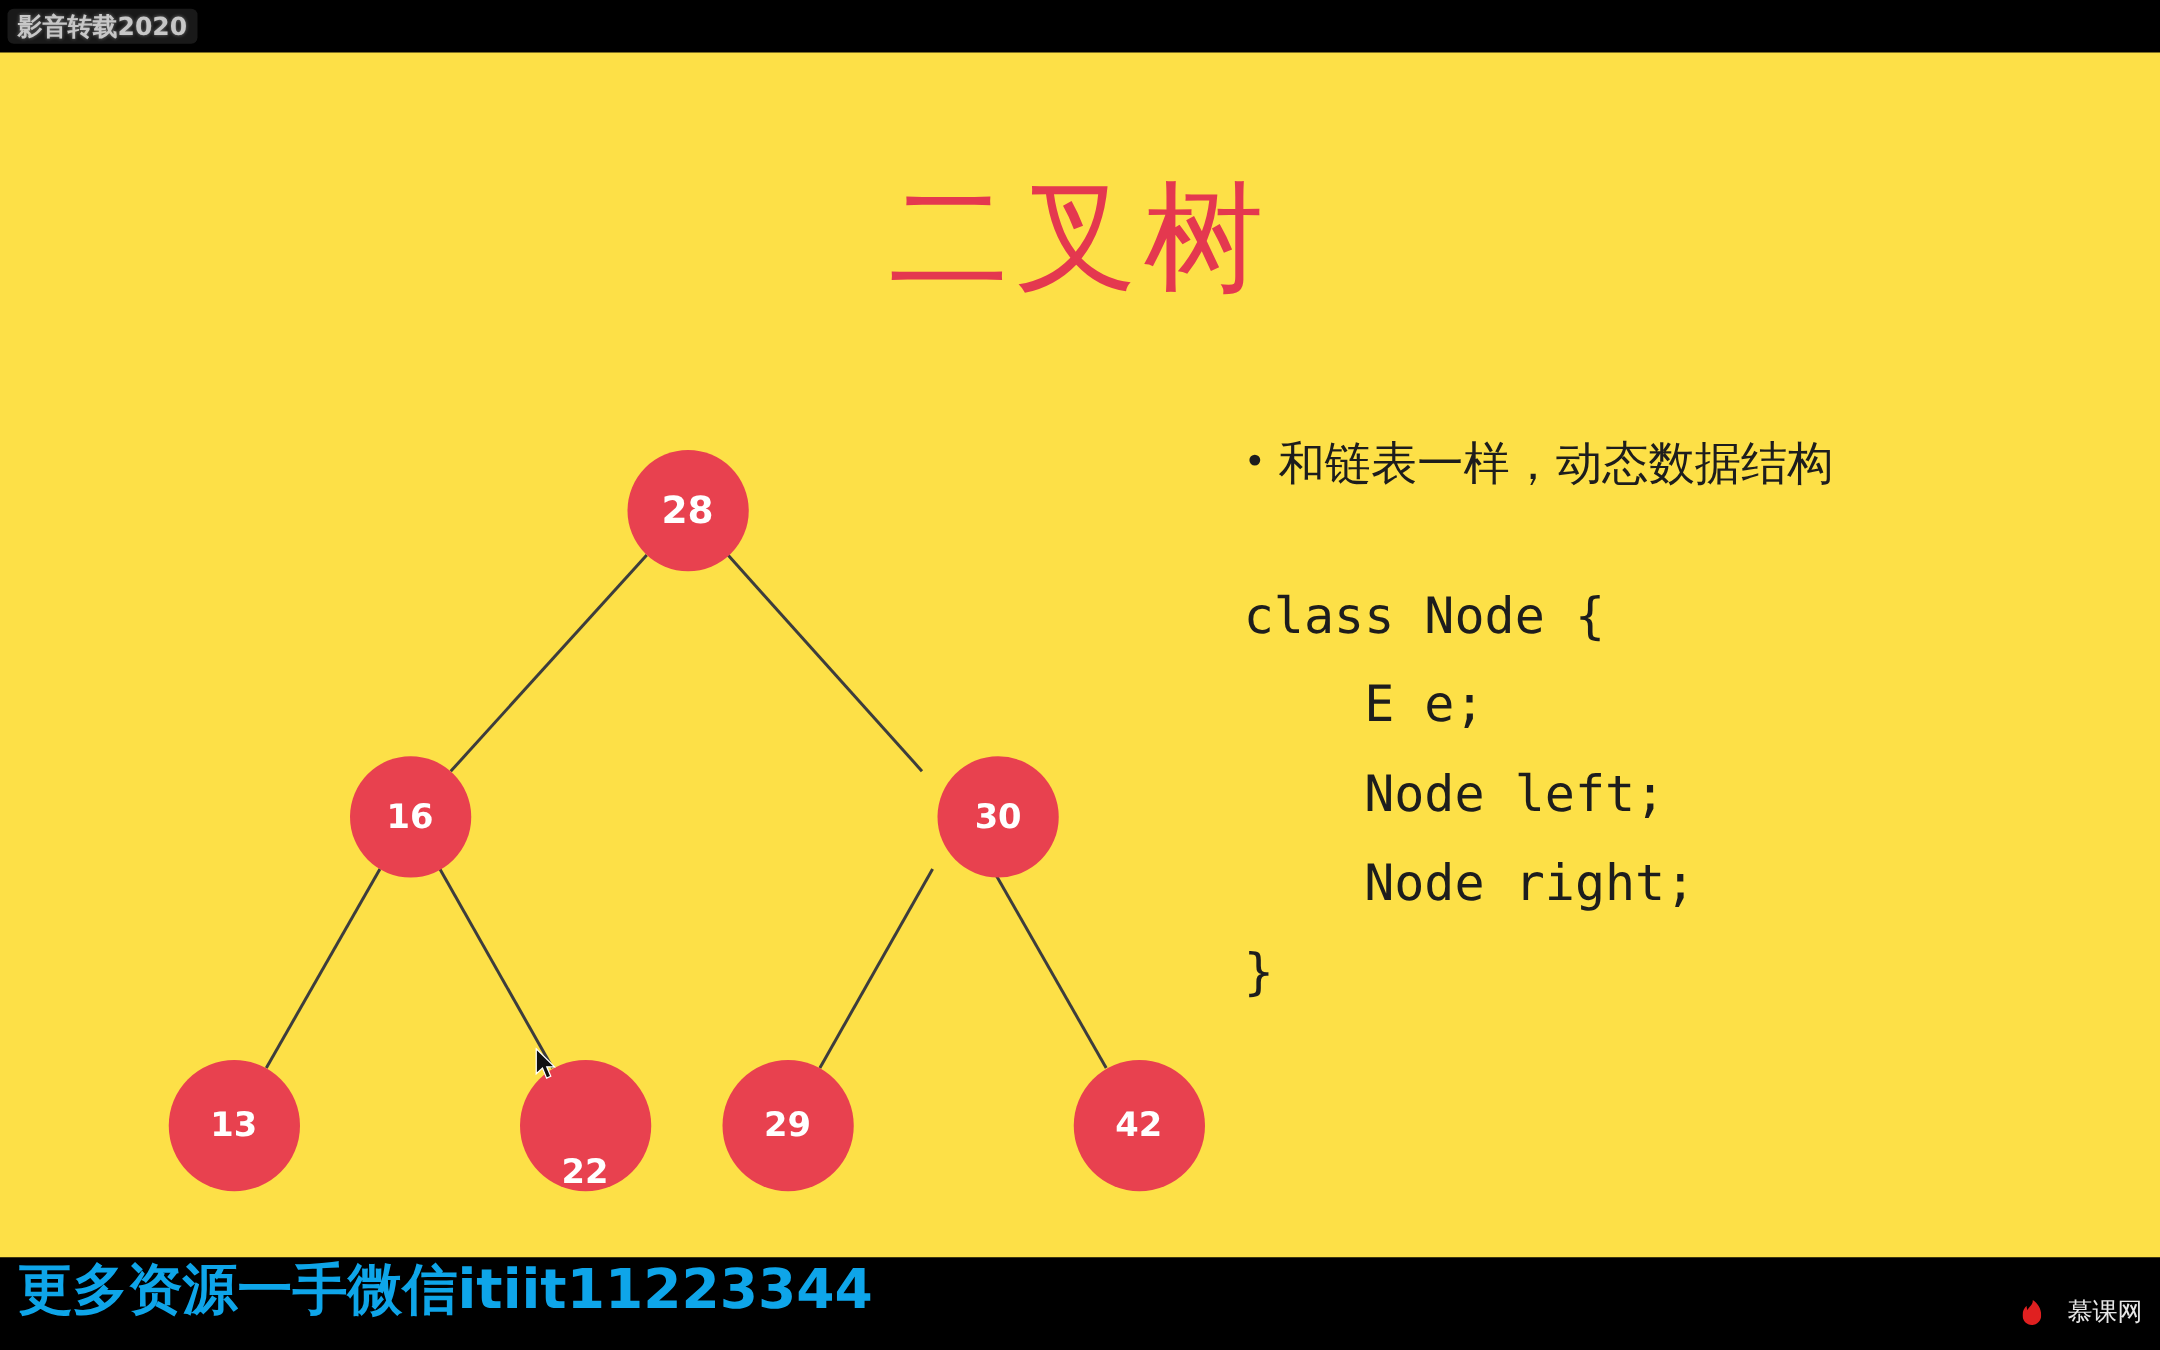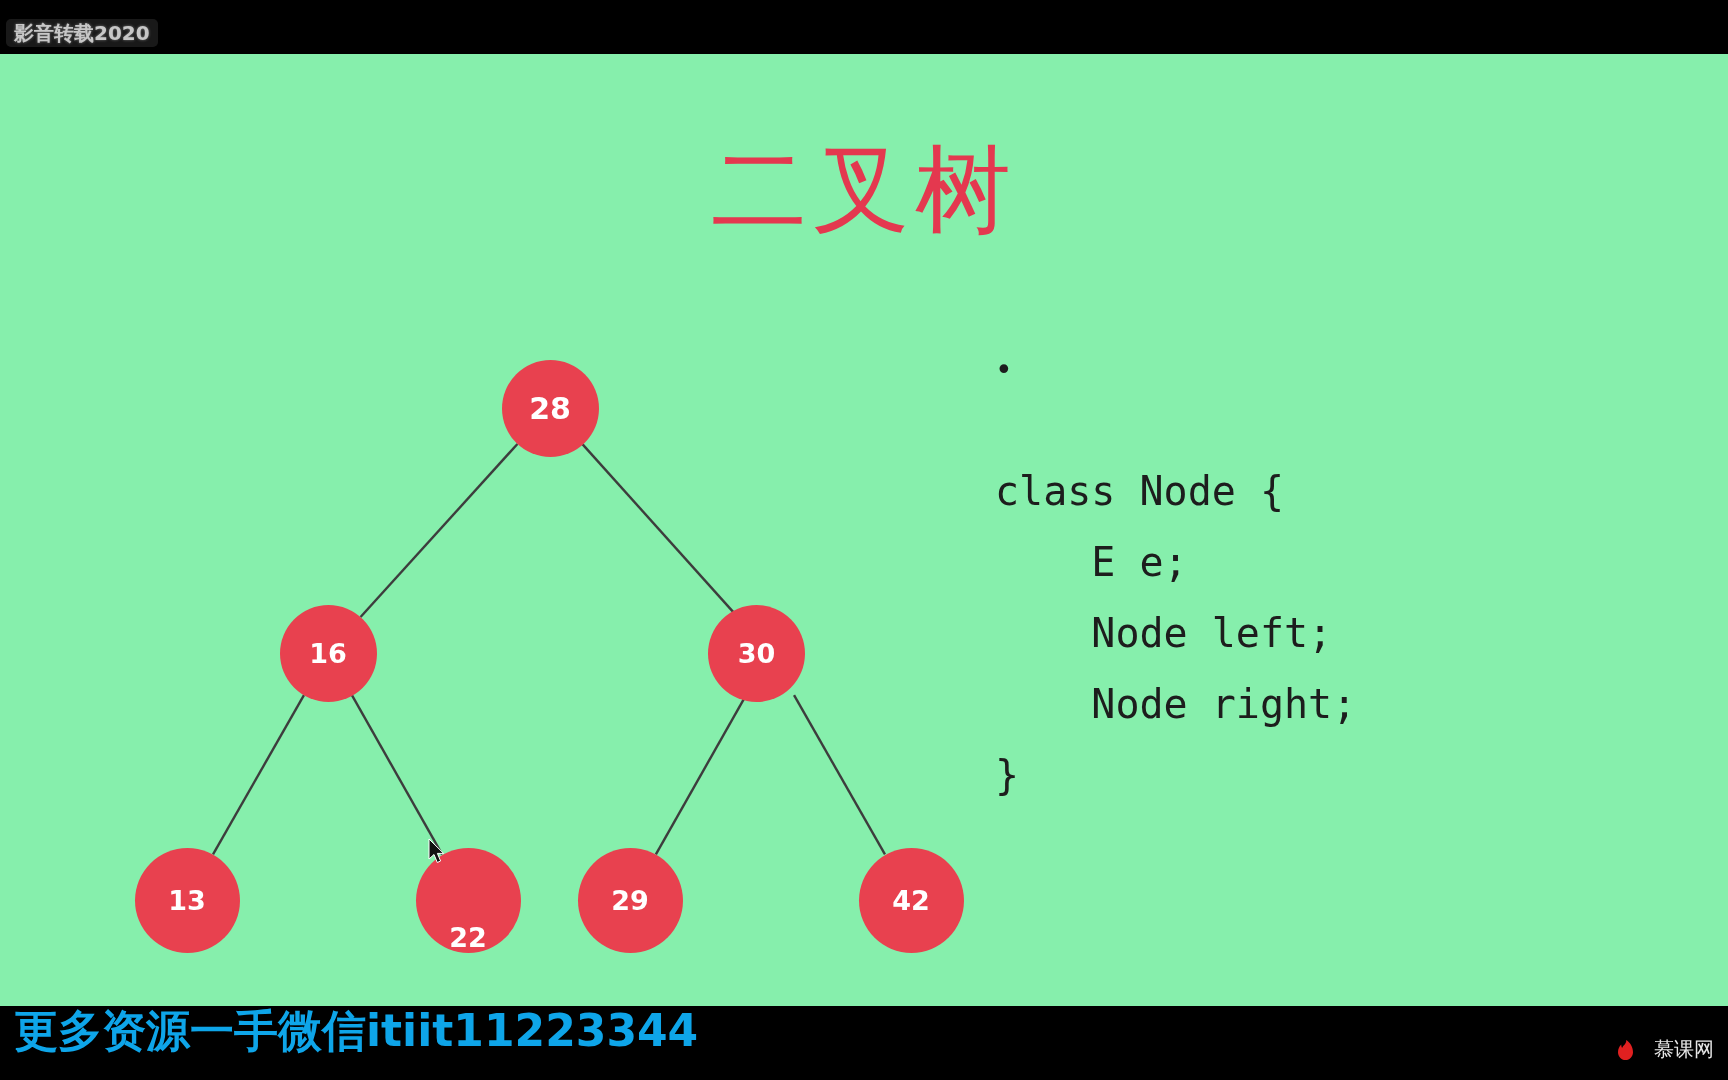--- a/index.html
+++ b/index.html
@@ -19,21 +19,21 @@
     position: relative;
     width: 1728px;
     height: 1080px;
     background: #000000;
   }
 
   
   #watermark-bar {
     position: absolute;
     left: 0;
-    top: 16px;
+    top: 4px;
     width: 1728px;
     height: 38px;
     background: #000000;
     z-index: 40;
   }
   #watermark-chip {
     position: absolute;
     left: 6px;
     top: 3px;
     height: 28px;
@@ -51,21 +51,21 @@
     opacity: .92;
   }
 
   
   #slide {
     position: absolute;
     left: 0;
     top: 38px;
     width: 1728px;
     height: 968px;
-    background: #86efac;
+    background: #fde047;
   }
 
   
   #slide-title {
     position: absolute;
     left: 0;
     top: 104px;
     width: 1728px;
     text-align: center;
     color: #e4384f;
@@ -215,41 +215,42 @@
             <line x1="734.0443717264482" y1="427.1202823860475" x2="824.9725873064222" y2="586.4058798913919"></line>
           </g>
       </svg>
       <div id="node-layer">
           <div class="tree-node node-level-0" style="left: 441.5px; top: 91.5px; background: rgb(232, 65, 79); color: rgb(255, 255, 255);">
             <span>28</span>
           </div>
           <div class="tree-node node-level-1" style="left: 219.5px; top: 336.5px; background: rgb(232, 65, 79); color: rgb(255, 255, 255);">
             <span>16</span>
           </div>
-          <div class="tree-node node-level-1" style="left: 648px; top: 336.5px; background: rgb(232, 65, 79); color: rgb(255, 255, 255);">
+          <div class="tree-node node-level-1" style="left: 690px; top: 336.5px; background: rgb(232, 65, 79); color: rgb(255, 255, 255);">
             <span>30</span>
           </div>
           <div class="tree-node node-level-2" style="left: 74.5px; top: 579.5px; background: rgb(232, 65, 79); color: rgb(255, 255, 255);">
             <span>13</span>
           </div>
           <div class="tree-node node-level-2" style="left: 355.5px; top: 579.5px; background: rgb(232, 65, 79); color: rgb(255, 255, 255); align-items: flex-end;">
             <span>22</span>
           </div>
           <div class="tree-node node-level-2" style="left: 517.5px; top: 579.5px; background: rgb(232, 65, 79); color: rgb(255, 255, 255);">
             <span>29</span>
           </div>
           <div class="tree-node node-level-2" style="left: 798.5px; top: 579.5px; background: rgb(232, 65, 79); color: rgb(255, 255, 255); justify-content: center;">
             <span>42</span>
           </div>
         </div>
     </div>
 
     <div id="right-col">
       <div id="bullet-row">
         <span id="bullet-dot">•</span>
+        <span>和链表一样，动态数据结构</span>
       </div>
       <div id="code-block">class Node {
     E e;
     Node left;
     Node right;
 }</div>
     </div>
 
     <svg id="mouse-cursor" viewBox="0 0 20 28" style="left: 428px; top: 800px;">
       <polygon points="1,1 1,21 6,16.5 9.3,24.5 12.6,23 9.4,15.4 15.6,15.4" fill="#111111" stroke="#ffffff" stroke-width="1"></polygon>

